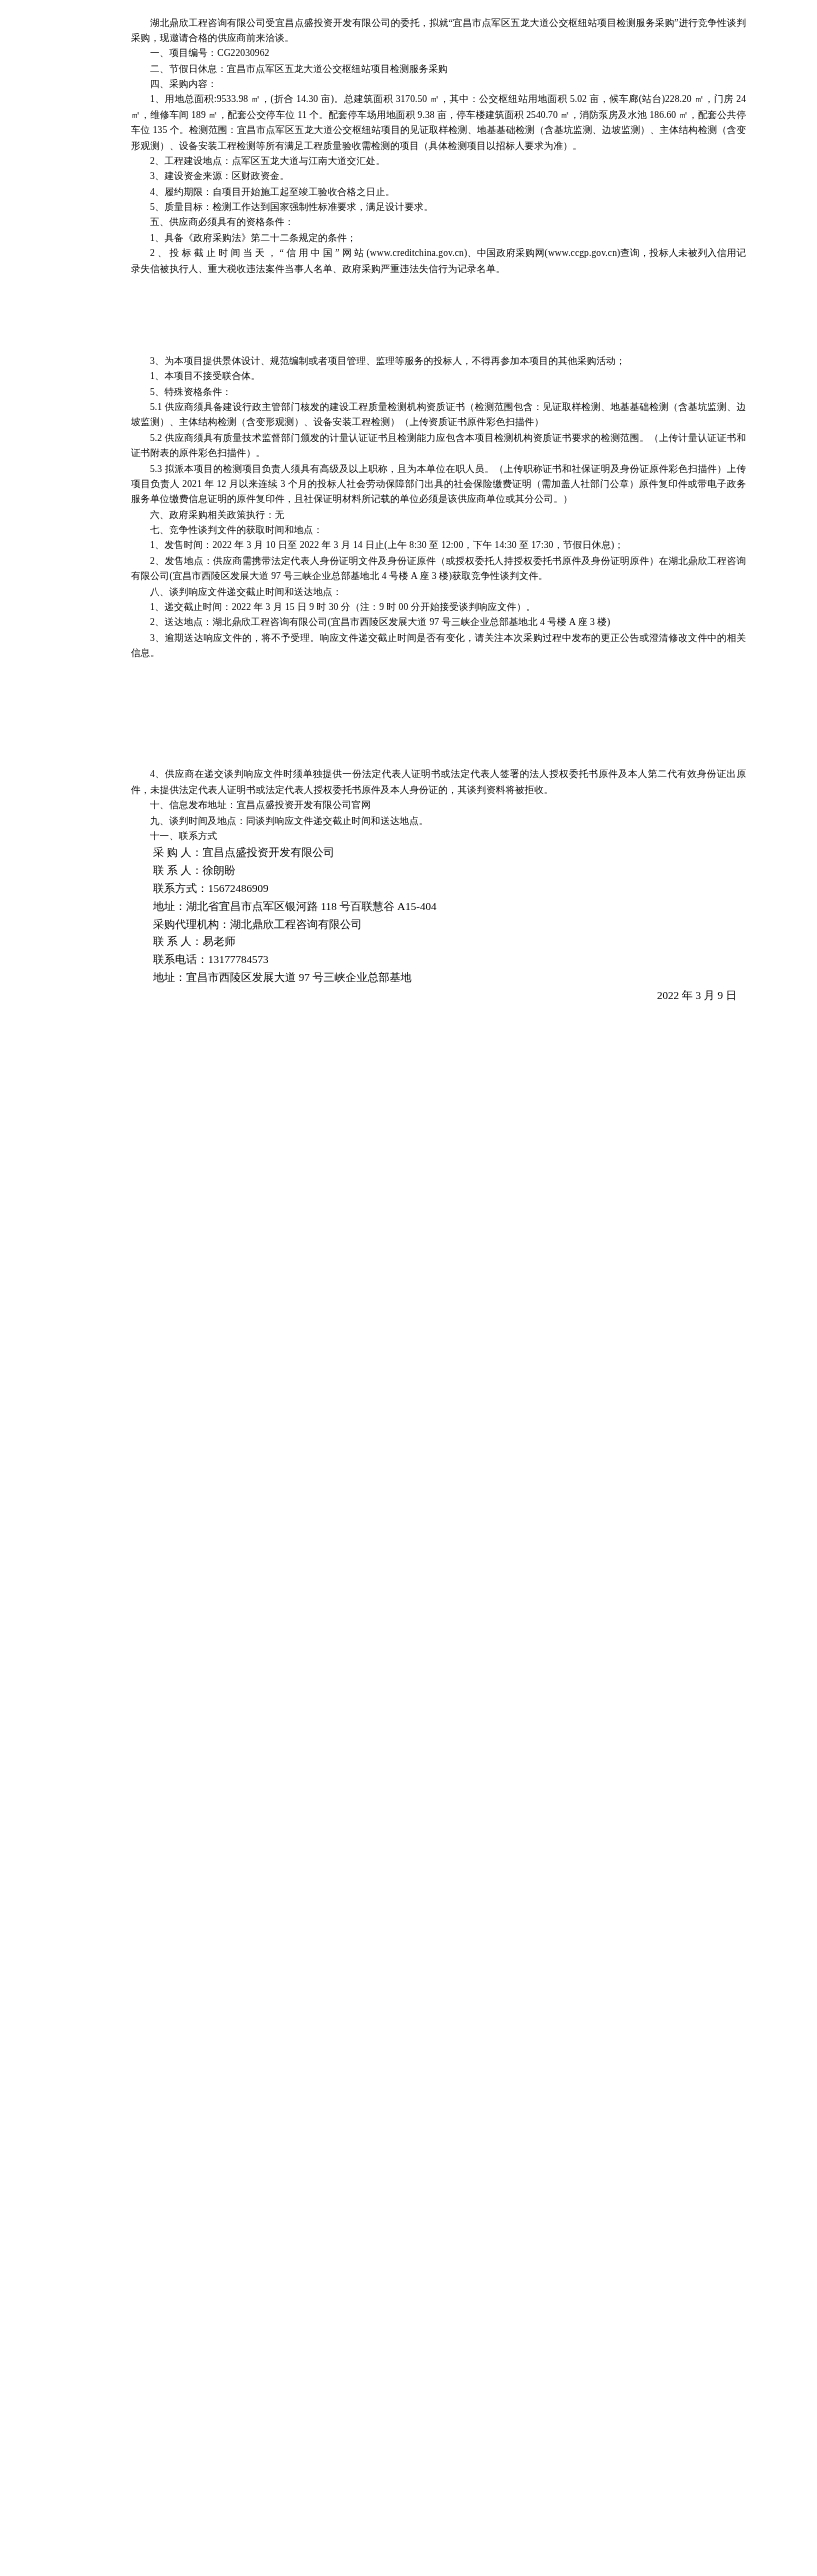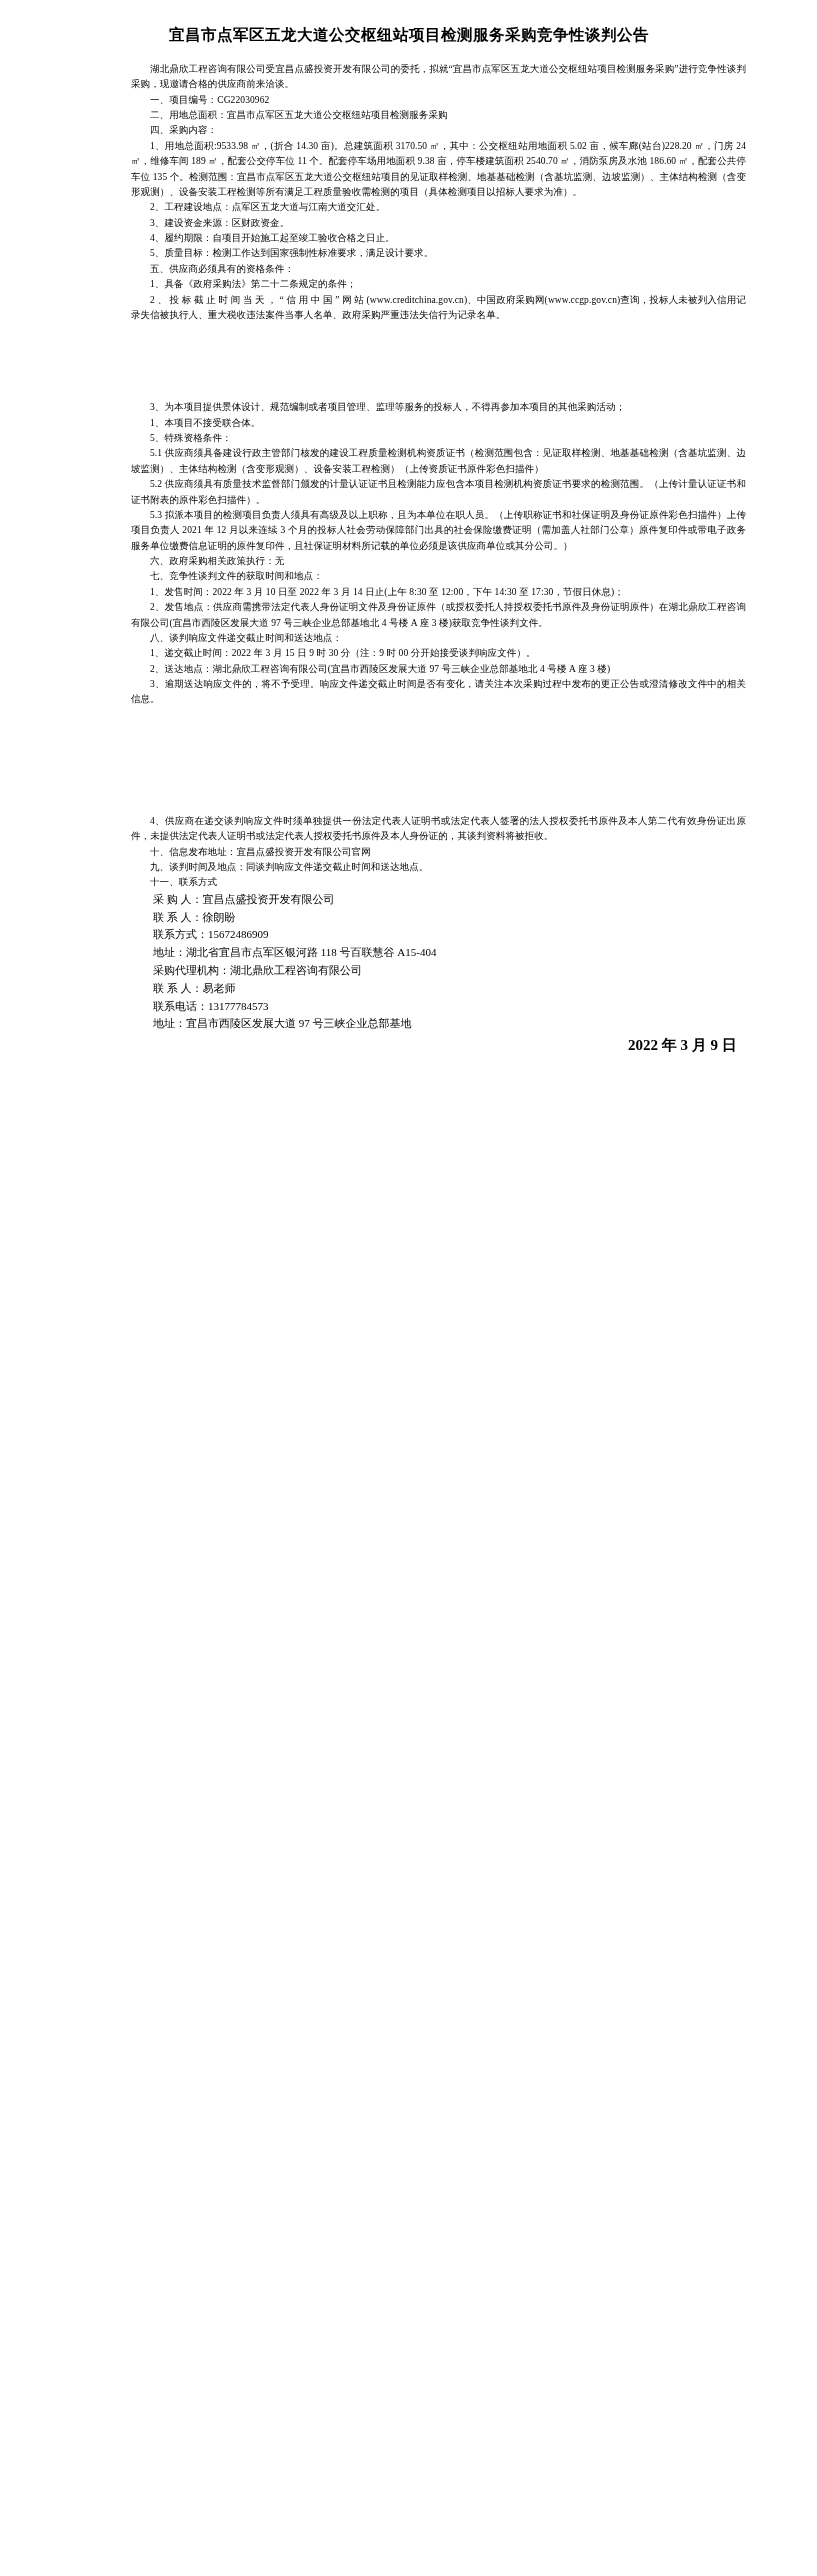--- a/index.html
+++ b/index.html
@@ -48,40 +48,38 @@
   .section-spacer-2 { height: 106px; }
   .tail-spacer { height: 62px; }
 
   .contact-line {
     font-size: 11px;
     line-height: 1.62;
     text-indent: 2em;
   }
 
   .date-line {
-    font-size: 15px;
+    font-size: 11px;
     line-height: 1.62;
     text-align: right;
     padding-right: 9.3px;
-    font-weight: bold;
   }
 </style>
 </head>
 <body>
 
 <div class="page">
 
-  <div class="doc-title">宜昌市点军区五龙大道公交枢纽站项目检测服务采购竞争性谈判公告</div>
 
   <div class="gap-lg"></div>
 
   <div class="body-block">
     <p class="para indent">湖北鼎欣工程咨询有限公司受宜昌点盛投资开发有限公司的委托，拟就“宜昌市点军区五龙大道公交枢纽站项目检测服务采购”进行竞争性谈判采购，现邀请合格的供应商前来洽谈。</p>
     <p class="para indent">一、项目编号：CG22030962</p>
-    <p class="para indent">二、用地总面积：宜昌市点军区五龙大道公交枢纽站项目检测服务采购</p>
+    <p class="para indent">二、节假日休息：宜昌市点军区五龙大道公交枢纽站项目检测服务采购</p>
     <p class="para indent">四、采购内容：</p>
     <p class="para indent">1、用地总面积:9533.98 ㎡，(折合 14.30 亩)。总建筑面积 3170.50 ㎡，其中：公交枢纽站用地面积 5.02 亩，候车廊(站台)228.20 ㎡，门房 24 ㎡，维修车间 189 ㎡，配套公交停车位 11 个。配套停车场用地面积 9.38 亩，停车楼建筑面积 2540.70 ㎡，消防泵房及水池 186.60 ㎡，配套公共停车位 135 个。检测范围：宜昌市点军区五龙大道公交枢纽站项目的见证取样检测、地基基础检测（含基坑监测、边坡监测）、主体结构检测（含变形观测）、设备安装工程检测等所有满足工程质量验收需检测的项目（具体检测项目以招标人要求为准）。</p>
     <p class="para indent">2、工程建设地点：点军区五龙大道与江南大道交汇处。</p>
     <p class="para indent">3、建设资金来源：区财政资金。</p>
     <p class="para indent">4、履约期限：自项目开始施工起至竣工验收合格之日止。</p>
     <p class="para indent">5、质量目标：检测工作达到国家强制性标准要求，满足设计要求。</p>
     <p class="para indent">五、供应商必须具有的资格条件：</p>
     <p class="para indent">1、具备《政府采购法》第二十二条规定的条件；</p>
     <p class="para indent">2 、 投 标 截 止 时 间 当 天 ， “ 信 用 中 国 ” 网 站 (www.creditchina.gov.cn)、中国政府采购网(www.ccgp.gov.cn)查询，投标人未被列入信用记录失信被执行人、重大税收违法案件当事人名单、政府采购严重违法失信行为记录名单。</p>
   </div>

